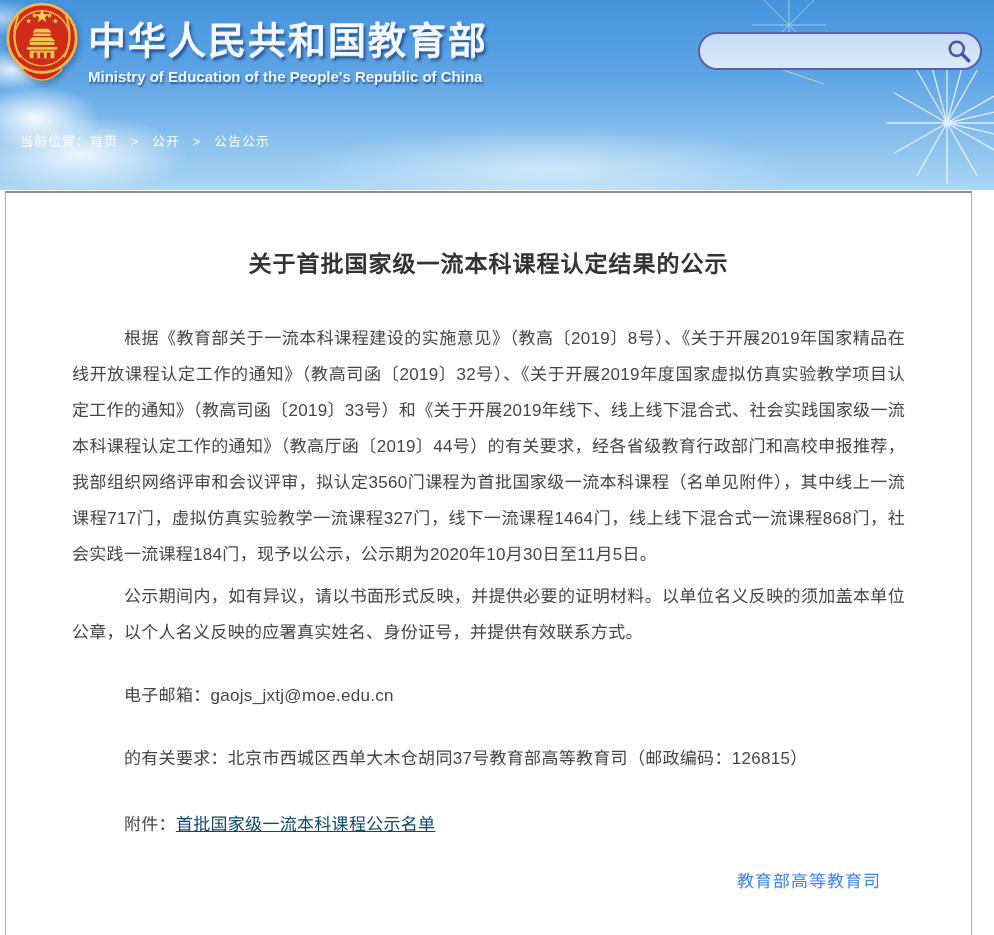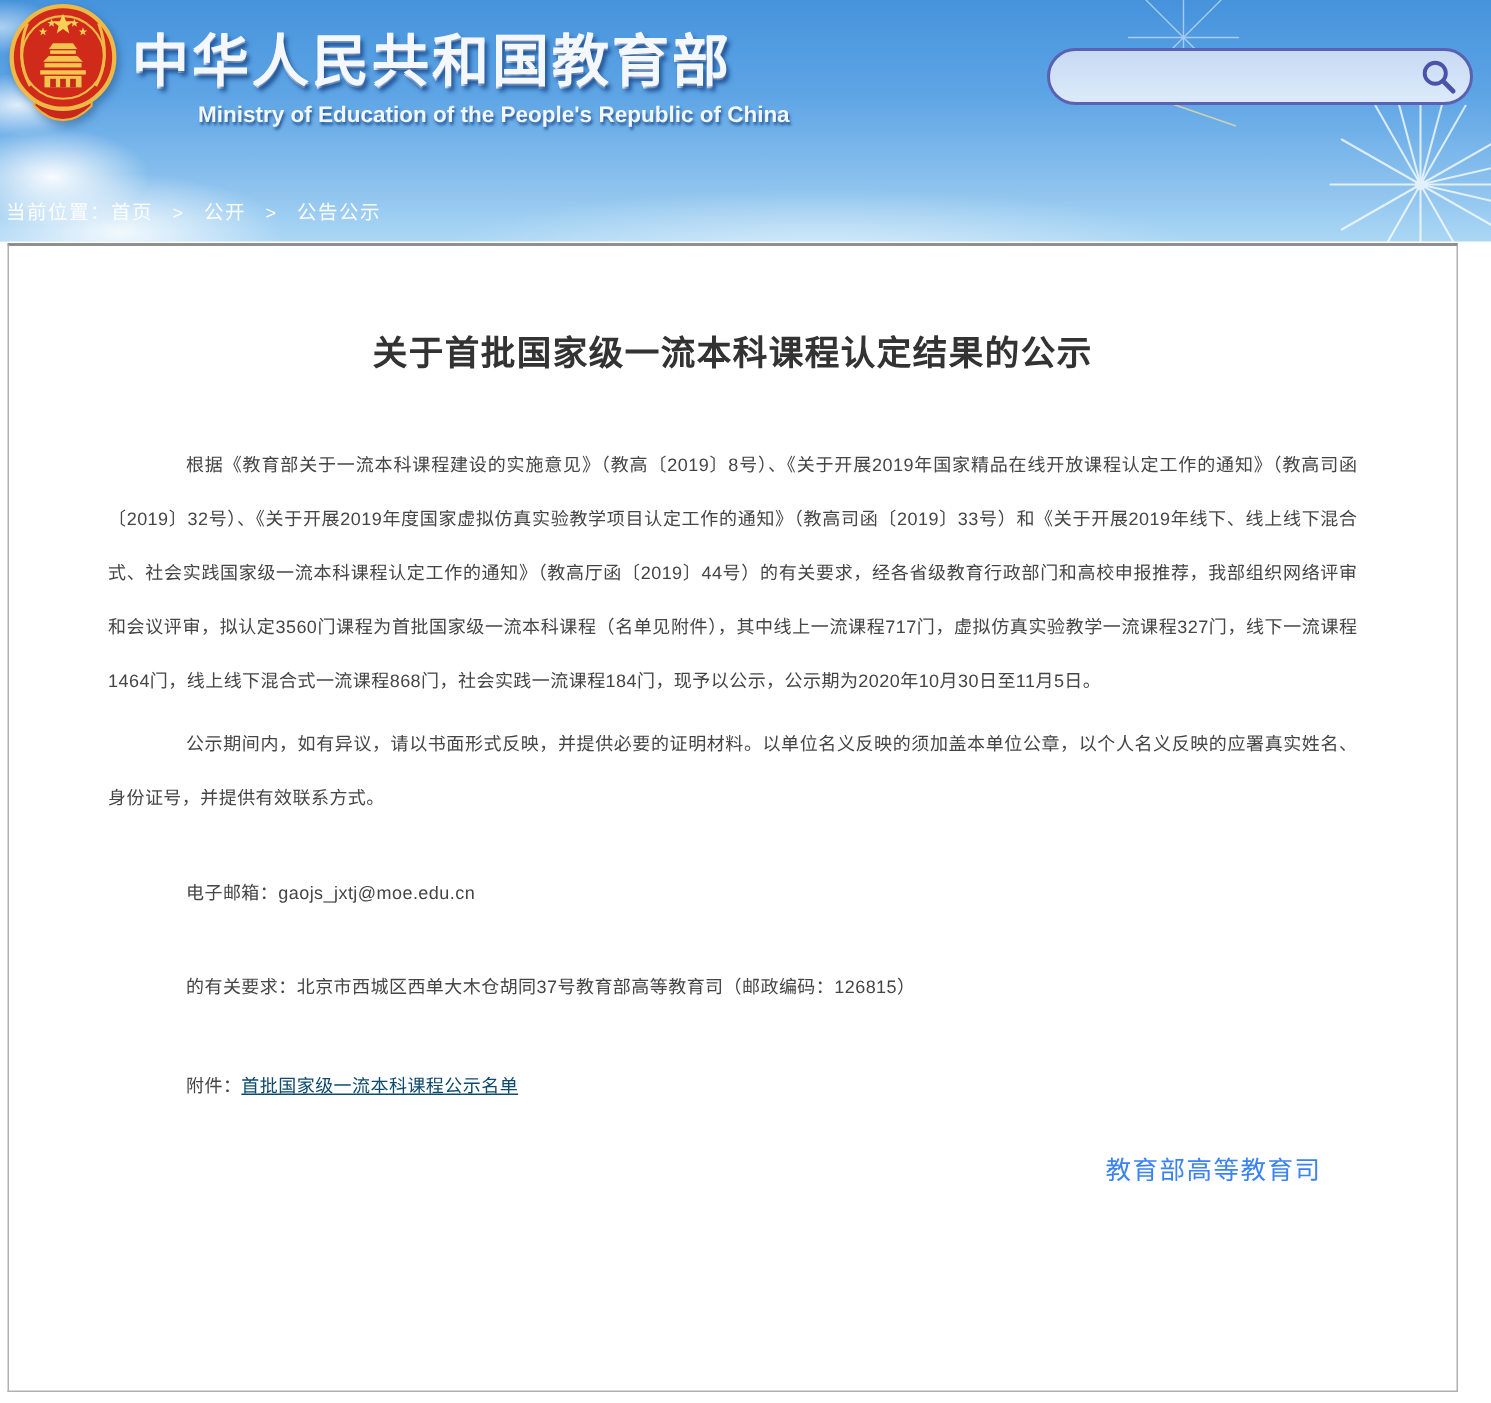--- a/index.html
+++ b/index.html
@@ -2,73 +2,72 @@
 <html lang="zh-CN"><head>
 <meta charset="utf-8">
 <title>公告公示</title>
 <style>
   * { margin:0; padding:0; box-sizing:border-box; }
   html,body { width:994px; height:935px; overflow:hidden; background:#ffffff;
               font-family:"Liberation Sans", sans-serif; }
 
   
   .site-header{
-    position:relative; width:994px; height:161px; overflow:hidden;
+    position:relative; width:994px; height:190px; overflow:hidden;
     background:
       radial-gradient(ellipse 90px 45px at 35px 118px, rgba(255,255,255,.95) 0%, rgba(255,255,255,0) 72%),
       radial-gradient(ellipse 150px 55px at 80px 155px, rgba(255,255,255,.85) 0%, rgba(255,255,255,0) 72%),
       radial-gradient(ellipse 70px 30px at 12px 70px, rgba(255,255,255,.8) 0%, rgba(255,255,255,0) 70%),
       radial-gradient(ellipse 60px 26px at 0px 18px, rgba(255,255,255,.55) 0%, rgba(255,255,255,0) 70%),
       radial-gradient(ellipse 340px 55px at 55% 168px, rgba(255,255,255,.5) 0%, rgba(255,255,255,0) 75%),
       linear-gradient(180deg,#4693dc 0%, #5ea5e5 40%, #8ec3ee 78%, #abd7f5 100%);
   }
   .emblem{ position:absolute; left:4px; top:2px; width:76px; height:84px;
            filter:drop-shadow(2px 3px 3px rgba(0,40,90,.35)); }
   .titles{ position:absolute; left:88px; top:10px; }
   .site-title{
     font-size:38px; font-weight:bold; letter-spacing:2px; color:#f4f8fd;
     text-shadow:2px 3px 3px rgba(23,70,138,.85), 0 1px 0 #ffffff;
   }
   .site-subtitle{
     margin-top:3px; font-size:15px; font-weight:bold; color:#f2f7fd;
     text-shadow:1px 2px 2px rgba(23,70,138,.85);
-    margin-left:44px;
   }
   .searchbox{
     position:absolute; right:12px; top:32px; width:284px; height:38px;
     border:2px solid #5a61b2; border-radius:20px;
     background:linear-gradient(180deg,#c7daf4,#dcebfa);
     display:flex; align-items:center;
   }
   .search-input{
     flex:1; height:100%; border:none; background:transparent; outline:none;
     padding:0 6px 0 16px; font-size:15px; color:#333;
     font-family:"Liberation Sans", sans-serif; border-radius:20px;
   }
   .search-btn{ width:26px; height:26px; margin-right:8px; cursor:pointer; flex:0 0 auto; }
   .dandelion-a{ position:absolute; right:-28px; top:48px; width:150px; height:150px; opacity:.75; }
   .dandelion-b{ position:absolute; right:150px; top:-30px; width:110px; height:110px; opacity:.5; }
   .seed{ position:absolute; opacity:.8; }
   .breadcrumb{
-    position:absolute; left:4px; top:131px; font-size:13px; color:#fdfdfe; letter-spacing:1px;
+    position:absolute; left:20px; top:131px; font-size:13px; color:#fdfdfe; letter-spacing:1px;
   }
   .breadcrumb a{ color:#fdfdfe; text-decoration:none; cursor:pointer; }
   .crumb-sep{ margin:0 13px; font-size:12px; }
 
   
   .content-box{
     margin:1px 22px 0 5px; height:766px; background:#ffffff;
     border:1px solid #b0b0b0; border-top:2px solid #8f8f8f;
   }
   .article-title{
     margin-top:52px; text-align:center;
     font-size:23px; font-weight:bold; color:#333333; letter-spacing:1px;
   }
   .para{
-    margin:0 66px; font-size:12px; line-height:36px; color:#454545;
+    margin:0 66px; font-size:17px; line-height:36px; color:#454545;
     text-indent:52px; letter-spacing:.3px; text-align:justify;
   }
   .p1{ margin-top:42px; }
   .p2{ margin-top:6px; }
   .c1{ margin-top:25px; }
   .c2{ margin-top:27px; }
   .c3{ margin-top:27px; }
   .attachment{ margin-top:30px; }
   .attachment-link{ color:#0c4a6e; text-decoration:underline; cursor:pointer; }
   .signature{

